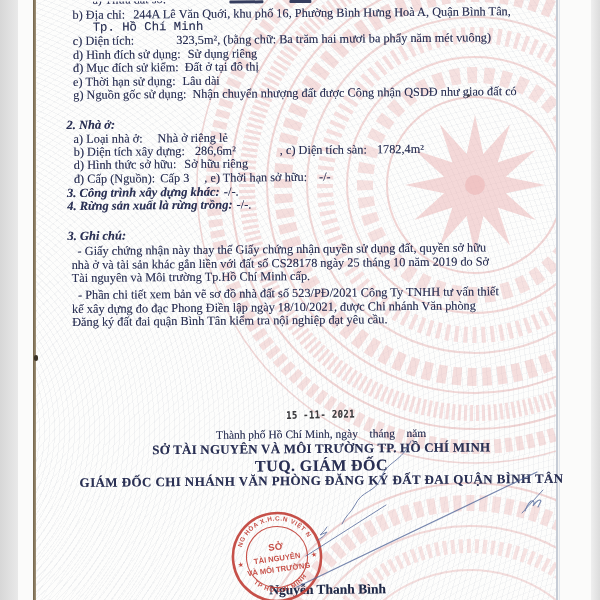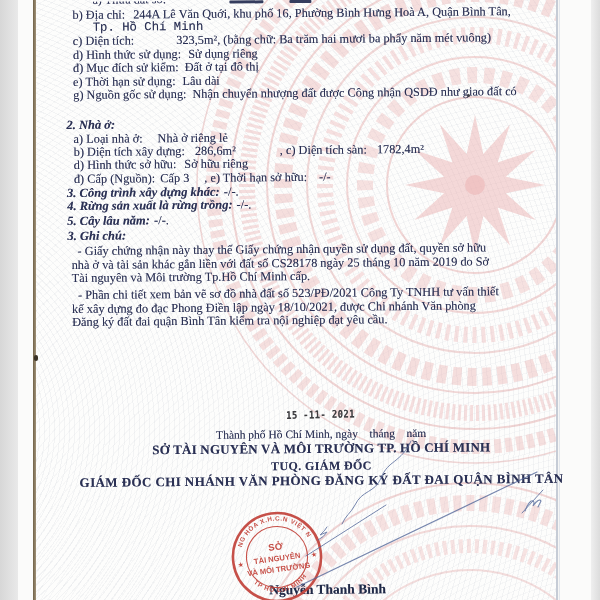--- a/index.html
+++ b/index.html
@@ -32,21 +32,21 @@
   .note{left:72px;}
   .head{left:68px;font-weight:bold;font-style:italic;font-size:12.5px;}
   .sp{display:inline-block;}
   .clip-top{position:absolute;left:95px;top:0;height:4px;overflow:hidden;}
   .clip-top span{display:inline-block;transform:translateY(-9px);}
   .frag{position:absolute;top:0;height:3px;background:#343c5e;border-radius:1px;}
   
   .cline{position:absolute;left:320px;transform:translateX(-50%);}
   .place{top:427px;font-size:11.5px;}
   .agency{top:442px;font-weight:bold;font-size:13px;letter-spacing:.2px;}
-  .tuq{top:459px;font-weight:bold;font-size:12px;letter-spacing:.4px;}
+  .tuq{top:459px;font-weight:bold;font-size:16px;letter-spacing:.4px;}
   .title-l{top:474px;font-weight:bold;font-size:13px;letter-spacing:.4px;}
   .name{top:583px;left:325px;font-weight:bold;font-size:13.5px;color:#1f2947;}
   .pre{white-space:pre;}
   
   .datestamp{position:absolute;left:286px;top:409px;color:#3d3d40;
     font-family:"DejaVu Sans Mono",monospace;font-weight:bold;font-size:10.5px;
     letter-spacing:.5px;transform:scaleX(.84) rotate(-1.2deg);transform-origin:left top;
     text-shadow:0 0 .6px rgba(60,60,64,.5);}
   .overlay{position:absolute;left:0;top:0;pointer-events:none;}
   .seal-svg{filter:blur(.25px);}
@@ -104,21 +104,21 @@
     <div class="ln" style="top:6px;">
       <span>b) Địa chỉ:</span><span class="sp" style="width:8px;"></span><span>244A Lê Văn Quới, khu phố 16, Phường Bình Hưng Hoà A, Quận Bình Tân,</span>
     </div>
     <div class="ln indent" style="top:19px;font-family:Liberation Mono, monospace;">
       <span>Tp. Hồ Chí Minh</span>
     </div>
     <div class="ln" style="top:32px;">
       <span>c) Diện tích:</span><span class="sp" style="width:42px;"></span><span>323,5m²</span><span>, (bằng chữ: Ba trăm hai mươi ba phẩy năm mét vuông)</span>
     </div>
     <div class="ln" style="top:46px;">
-      <span>d) Hình thức sử dụng:</span><span class="sp" style="width:7px;"></span><span>Sử dụng riêng</span>
+      <span>d) Hình đích sử dụng:</span><span class="sp" style="width:7px;"></span><span>Sử dụng riêng</span>
     </div>
     <div class="ln" style="top:59px;">
       <span>đ) Mục đích sử kiểm:</span><span class="sp" style="width:6px;"></span><span>Đất ở tại đô thị</span>
     </div>
     <div class="ln" style="top:73px;">
       <span>e) Thời hạn sử dụng:</span><span class="sp" style="width:7px;"></span><span>Lâu dài</span>
     </div>
     <div class="ln" style="top:86px;">
       <span>g) Nguồn gốc sử dụng:</span><span class="sp" style="width:6px;"></span><span>Nhận chuyển nhượng đất được Công nhận QSDĐ như giao đất có</span>
     </div>
@@ -137,23 +137,20 @@
     </div>
     <div class="ln" style="top:170px;">
       <span>đ) Cấp (Nguồn):</span><span class="sp" style="width:5px;"></span><span>Cấp 3</span><span class="sp" style="width:15px;"></span><span>, e) Thời hạn sở hữu:</span><span class="sp" style="width:12px;"></span><span>-/-</span>
     </div>
 
     <div class="ln head" style="top:184px;">
       <span>3. Công trình xây dựng khác:</span><span class="sp" style="width:4px;"></span><span style="font-weight:normal;font-style:normal;">-/-.</span>
     </div>
     <div class="ln head" style="top:197px;">
       <span>4. Rừng sản xuất là rừng trồng:</span><span class="sp" style="width:4px;"></span><span style="font-weight:normal;font-style:normal;">-/-.</span>
-    </div>
-    <div class="ln head" style="top:212px;">
-      <span>5. Cây lâu năm:</span><span class="sp" style="width:4px;"></span><span style="font-weight:normal;font-style:normal;">-/-.</span>
     </div>
     <div class="ln head" style="top:227px;">
       <span>3. Ghi chú:</span>
     </div>
 
     <div class="ln note" style="top:242px;left:78px;"><span>- Giấy chứng nhận này thay thế Giấy chứng nhận quyền sử dụng đất, quyền sở hữu</span></div>
     <div class="ln note" style="top:255.5px;"><span>nhà ở và tài sản khác gắn liền với đất số CS28178 ngày 25 tháng 10 năm 2019 do Sở</span></div>
     <div class="ln note" style="top:269px;"><span>Tài nguyên và Môi trường Tp.Hồ Chí Minh cấp.</span></div>
     <div class="ln note" style="top:286px;left:78px;"><span>- Phần chi tiết xem bản vẽ sơ đồ nhà đất số 523/PĐ/2021 Công Ty TNHH tư vấn thiết</span></div>
     <div class="ln note" style="top:299.5px;"><span>kế xây dựng đo đạc Phong Điền lập ngày 18/10/2021, được Chi nhánh Văn phòng</span></div>

